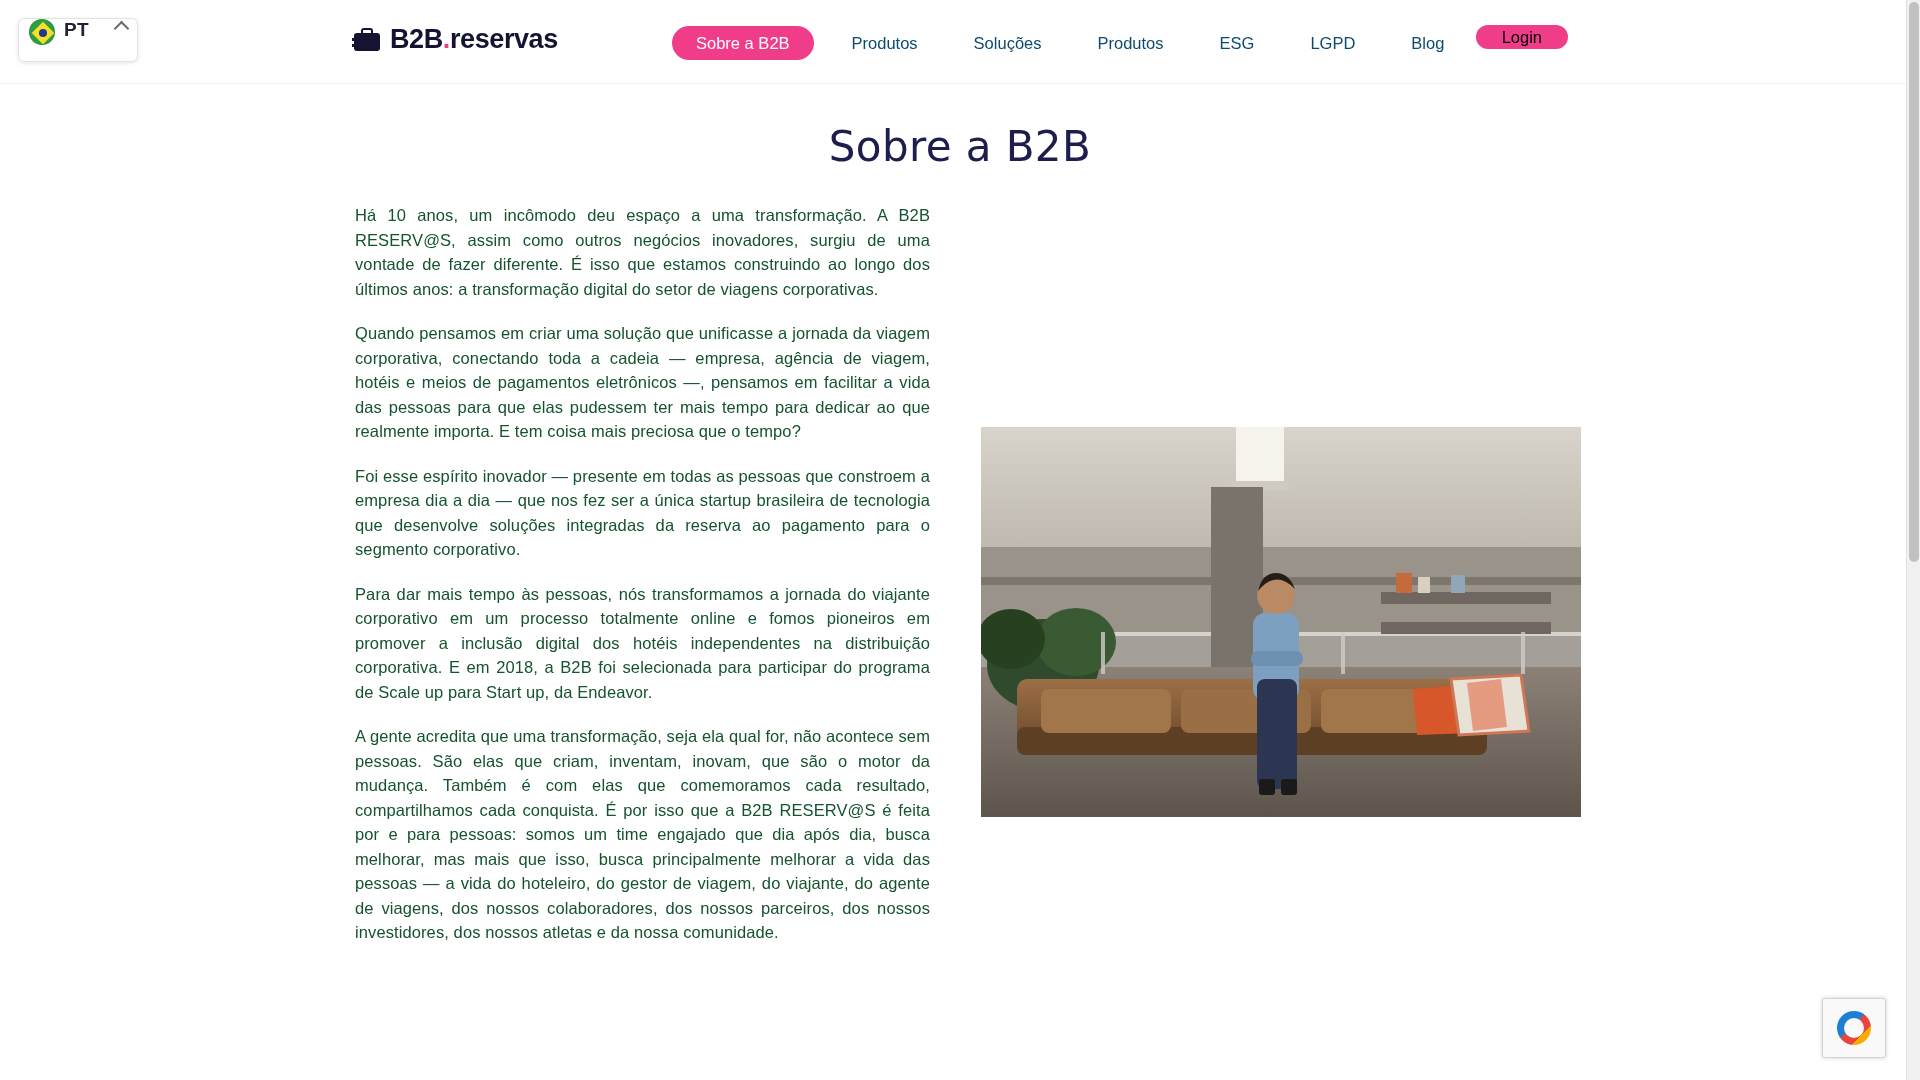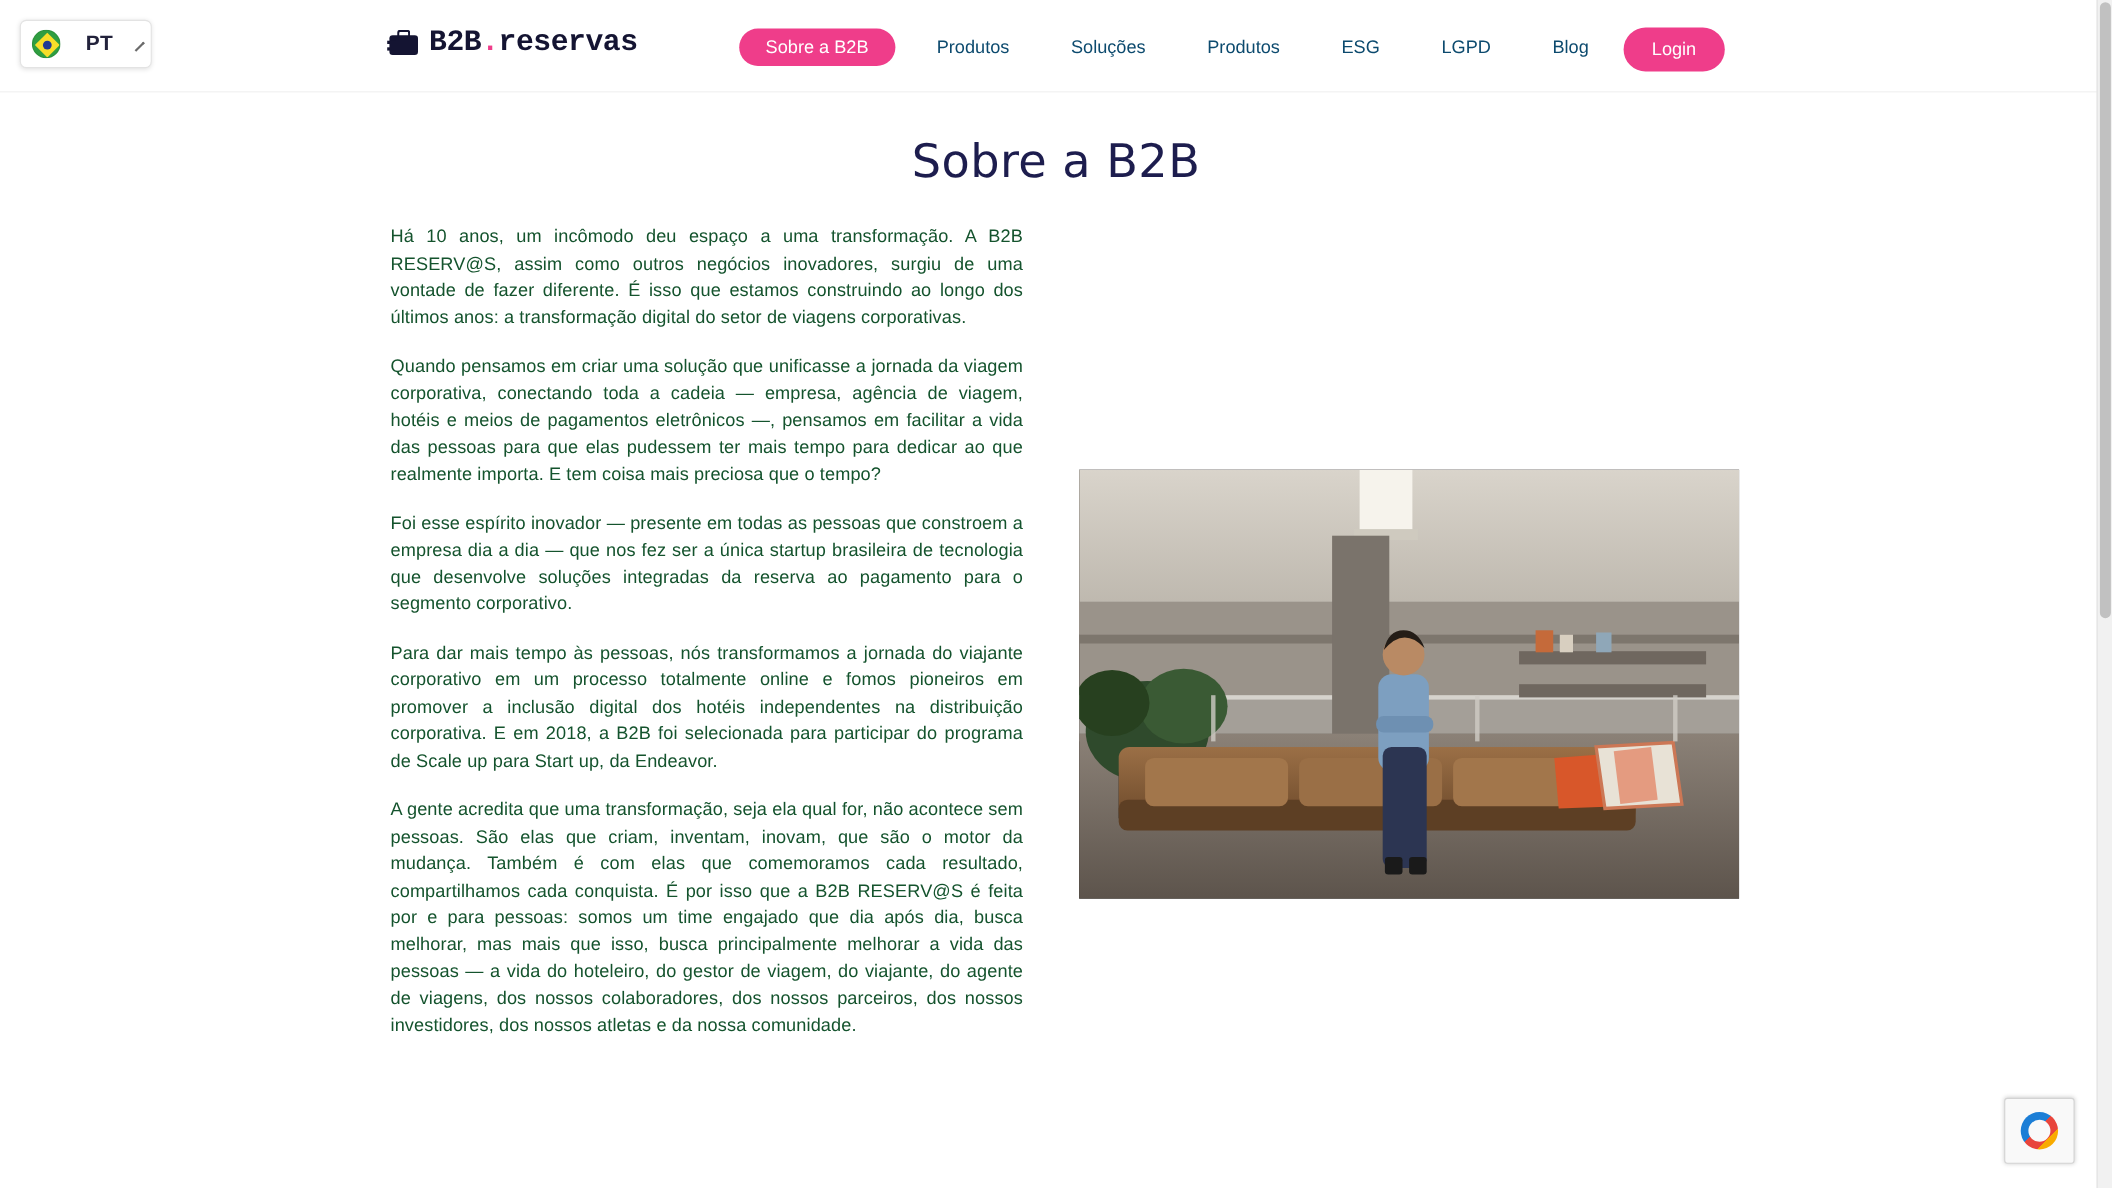--- a/index.html
+++ b/index.html
@@ -19,22 +19,22 @@
     position: absolute;
     top: 18px;
     left: 18px;
     width: 120px;
     height: 44px;
     background: #ffffff;
     border: 1px solid #e3e3e3;
     border-radius: 6px;
     box-shadow: 0 1px 4px rgba(0,0,0,0.10);
     display: flex;
-    align-items: center;
-    gap: 23px;
+    align-items: flex-start;
+    gap: 9px;
     padding: 0 10px;
     z-index: 50;
     cursor: pointer;
   }
   .flag {
     width: 26px; height: 26px;
     border-radius: 50%;
     background: #2f9e41;
     position: relative;
     overflow: hidden;
@@ -120,21 +120,20 @@
     position: absolute;
     left: 0px; top: 17px;
     width: 8px; height: 3px;
     background: #141432;
   }
   .logo-text {
     font-size: 27px;
     font-weight: bold;
     color: #141432;
     letter-spacing: -0.4px;
-    font-family: Liberation Mono, monospace;
   }
   .logo-text .dot { color: #ef3d8a; }
 
   nav.main-nav {
     position: absolute;
     left: 672px;
     top: 26px;
     display: flex;
     align-items: center;
     gap: 0px;
@@ -154,25 +153,25 @@
     padding: 0 24px;
     height: 34px;
     line-height: 34px;
     margin-right: 10px;
   }
   .login-btn {
     position: absolute;
     right: 352px;
     top: 25px;
     background: #ef3d8a;
-    color: #ffffff;
+    color: #000000;
     font-size: 16.5px;
     border: none;
     border-radius: 20px;
-    height: 40px;
+    height: 24px;
     padding: 0 26px;
     cursor: pointer;
     font-family: "Liberation Sans", sans-serif;
   }
 
   
   .page {
     position: relative;
     width: 100%;
     height: calc(1080px - 84px);

